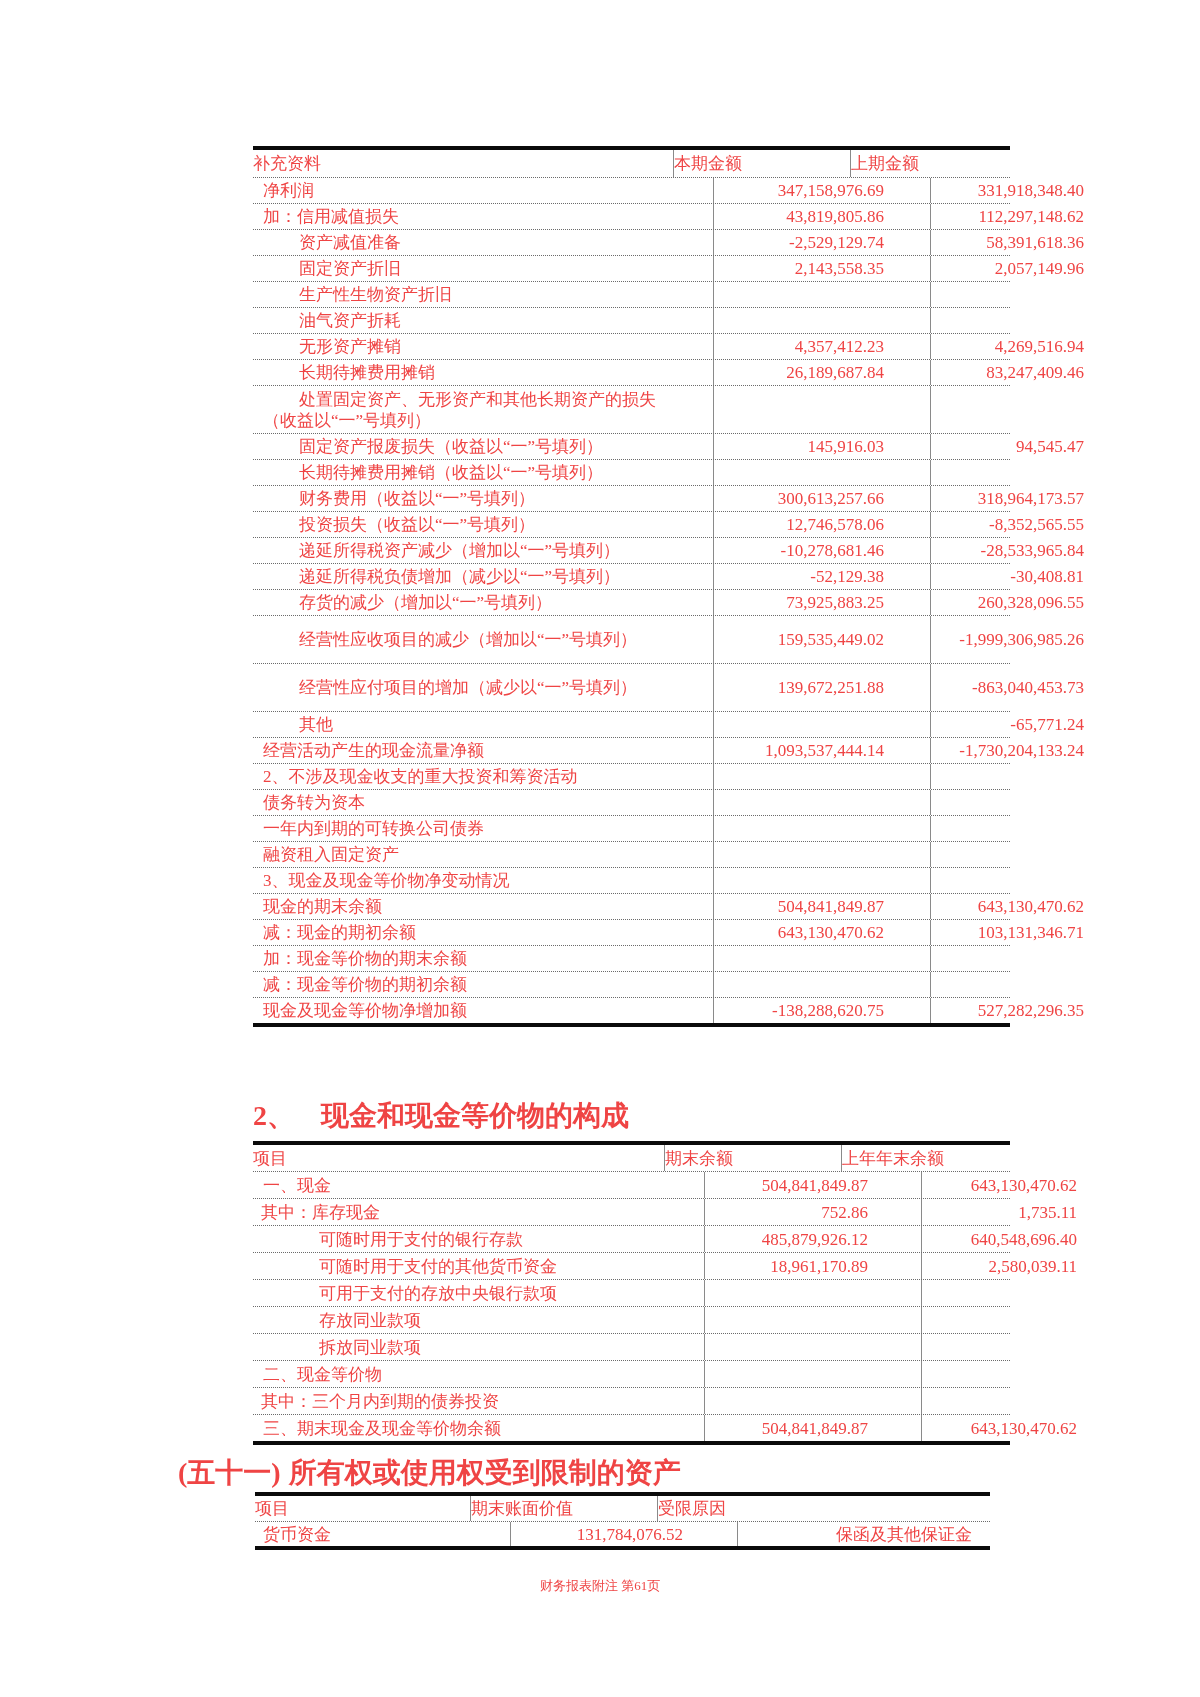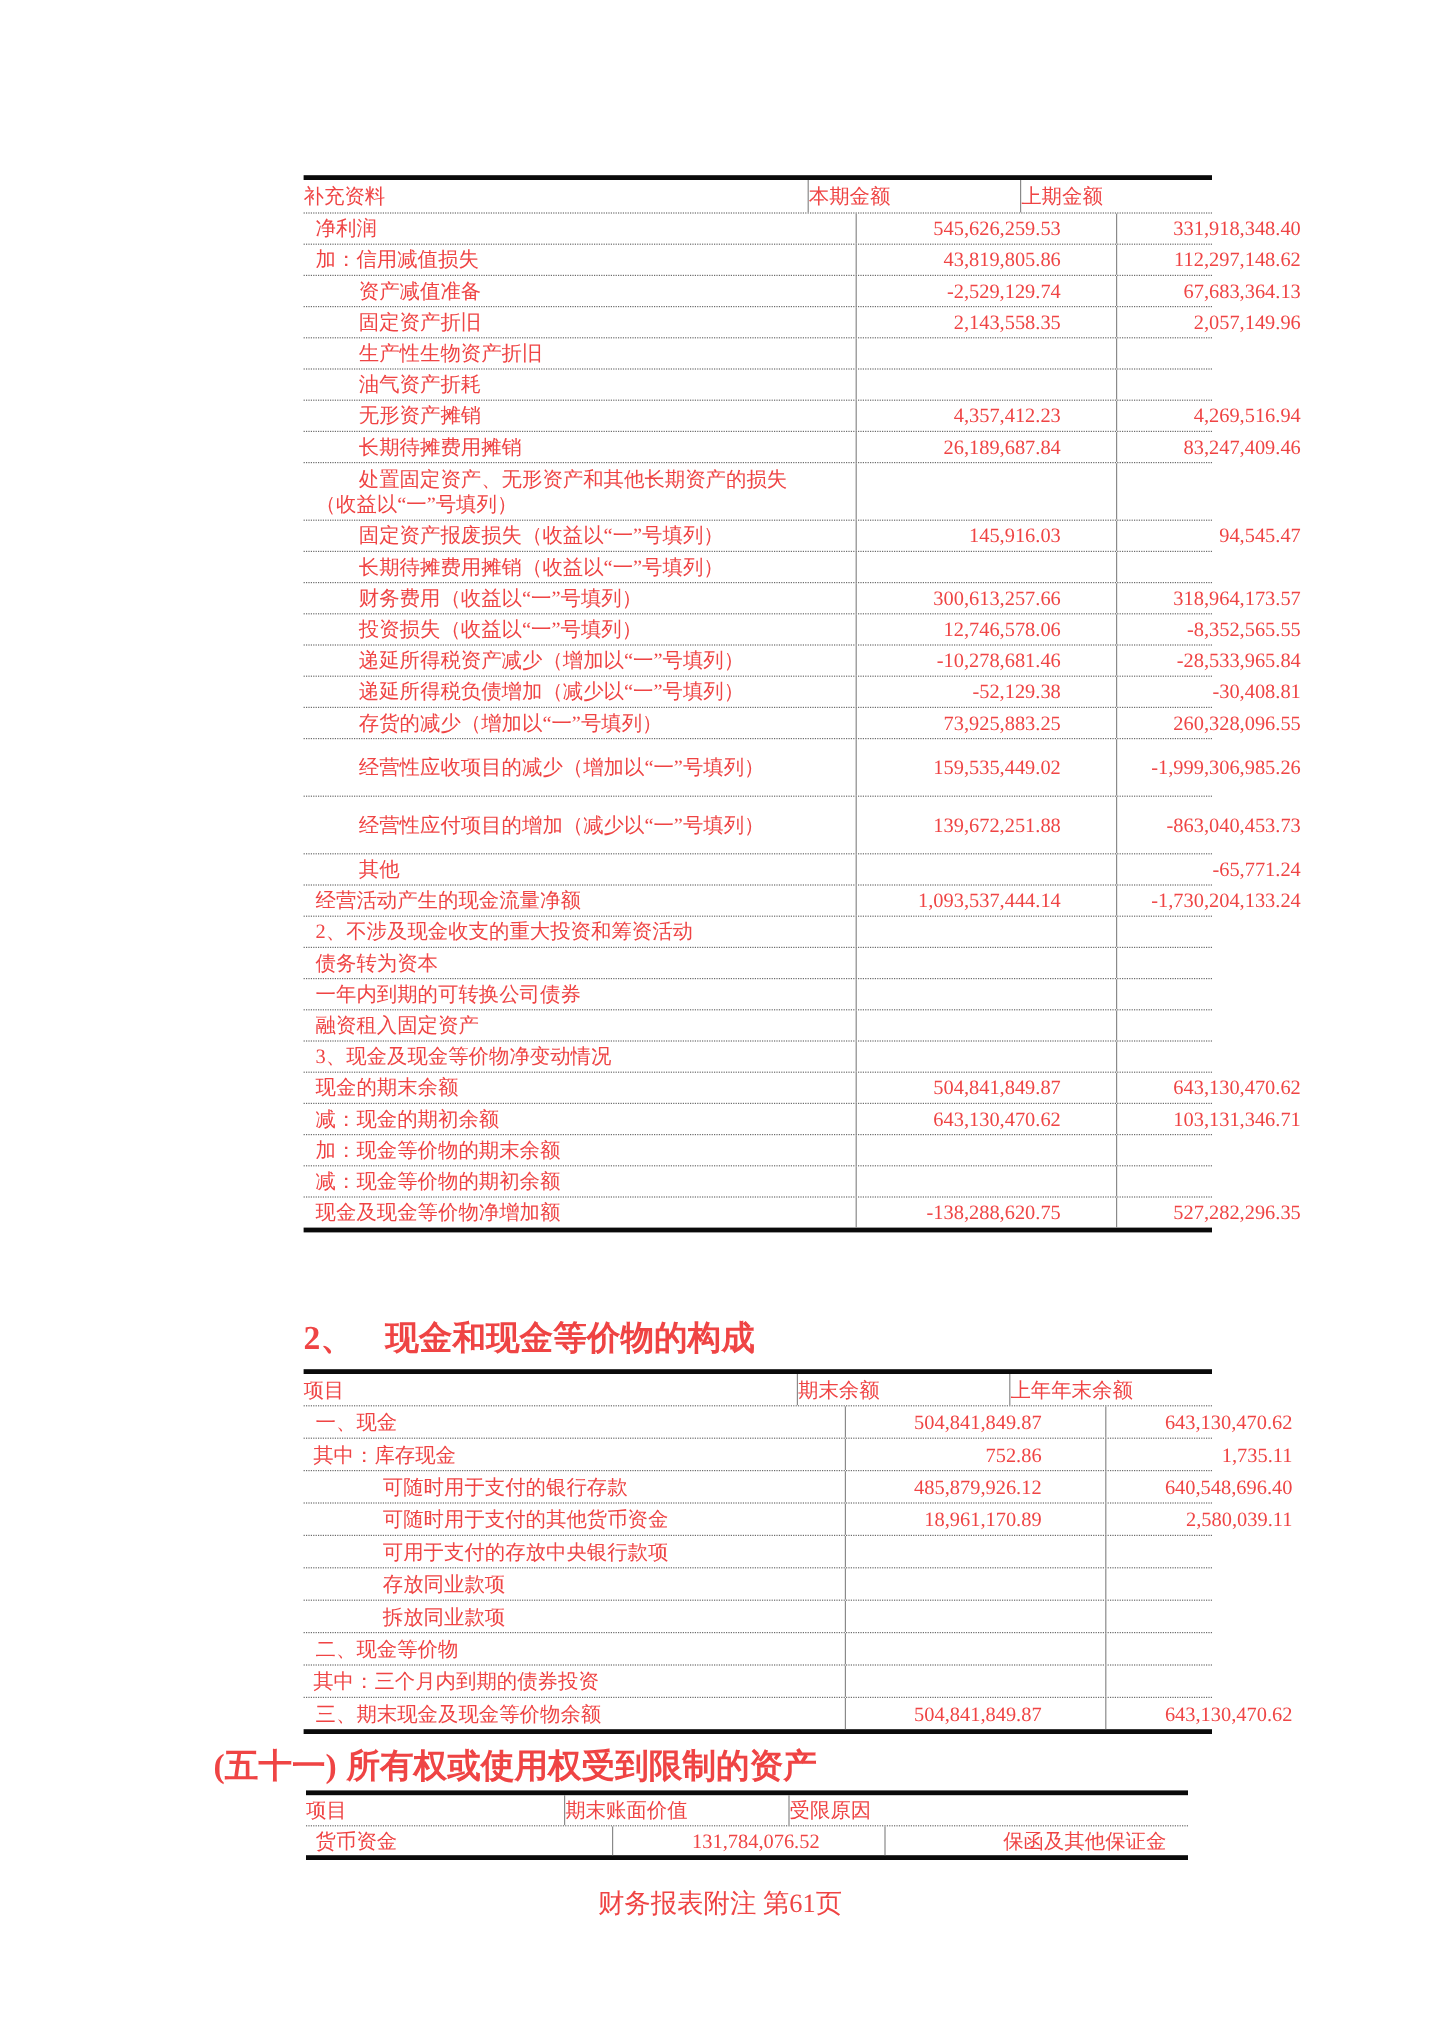--- a/index.html
+++ b/index.html
@@ -39,21 +39,21 @@
   .t2 .num > span{padding-right:13px;}
   .t3{left:255px;top:1492px;width:735px;--c1:215px;--c2:187px;--c3:333px;}
   .t3 .row{min-height:24px;}
   .t3 .row.header{min-height:25px;}
   .t3 .num > span{padding-right:14px;}
   .section-heading{position:absolute;font-weight:bold;font-size:28px;line-height:24px;white-space:nowrap;}
   .h2{left:253px;top:1104px;}
   .h2 .sec-title{margin-left:26px;}
   .h51{left:178px;top:1461px;}
   .h51 .sec-title{margin-left:8px;}
-  .footer{position:absolute;left:0;top:1575px;width:1200px;text-align:center;font-size:22px;}
+  .footer{position:absolute;left:0;top:1575px;width:1200px;text-align:center;font-size:13px;}
 </style>
 </head>
 <body>
 
 <div class="page">
 
   <div class="fin-table t1">
     <div class="row header">
       <div class="cell c1 hcell">
           <span>补充资料</span>
@@ -64,21 +64,21 @@
       <div class="cell c3 hcell">
           <span>上期金额</span>
         </div>
     </div>
 
   <div class="row">
         <div class="cell c1 i0">
           <span>净利润</span>
         </div>
         <div class="cell c2 num">
-          <span>545,626,259.53</span>
+          <span>347,158,976.69</span>
         </div>
         <div class="cell c3 num">
           <span>331,918,348.40</span>
         </div>
       </div>
       <div class="row">
         <div class="cell c1 i0">
           <span>加：信用减值损失</span>
         </div>
         <div class="cell c2 num">
@@ -89,21 +89,21 @@
         </div>
       </div>
       <div class="row">
         <div class="cell c1 i1">
           <span>资产减值准备</span>
         </div>
         <div class="cell c2 num">
           <span>-2,529,129.74</span>
         </div>
         <div class="cell c3 num">
-          <span>67,683,364.13</span>
+          <span>58,391,618.36</span>
         </div>
       </div>
       <div class="row">
         <div class="cell c1 i1">
           <span>固定资产折旧</span>
         </div>
         <div class="cell c2 num">
           <span>2,143,558.35</span>
         </div>
         <div class="cell c3 num">

